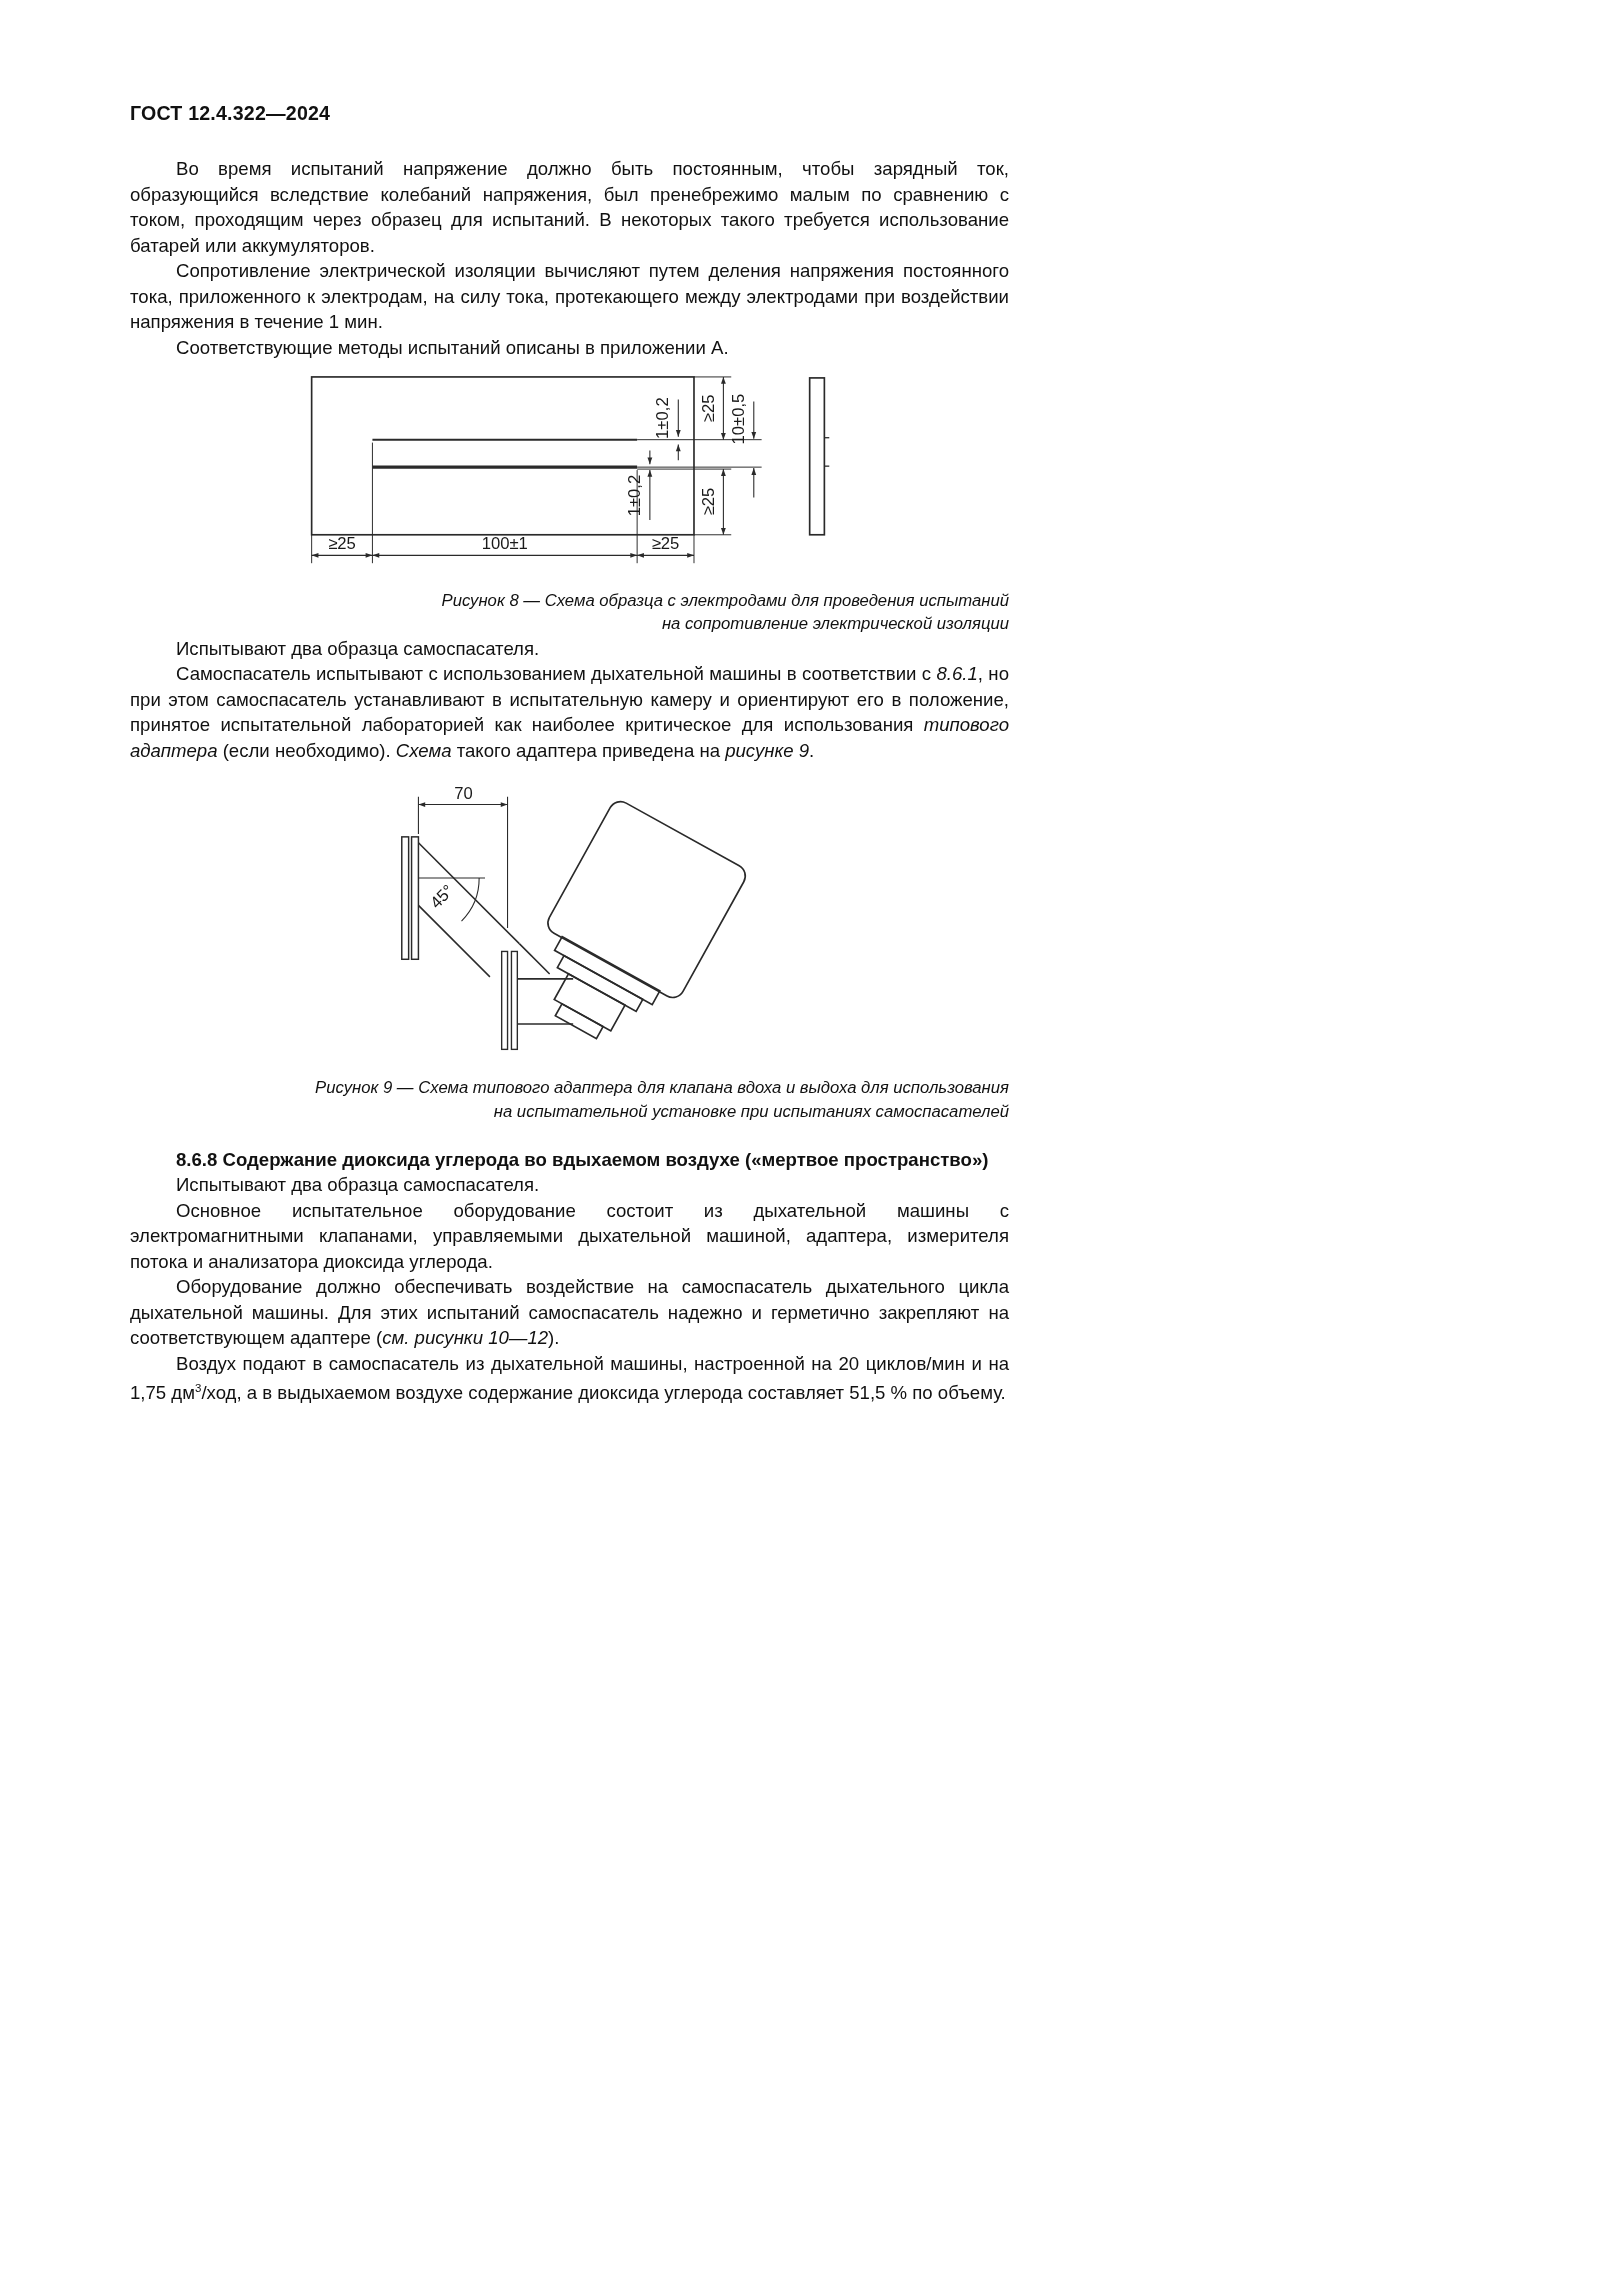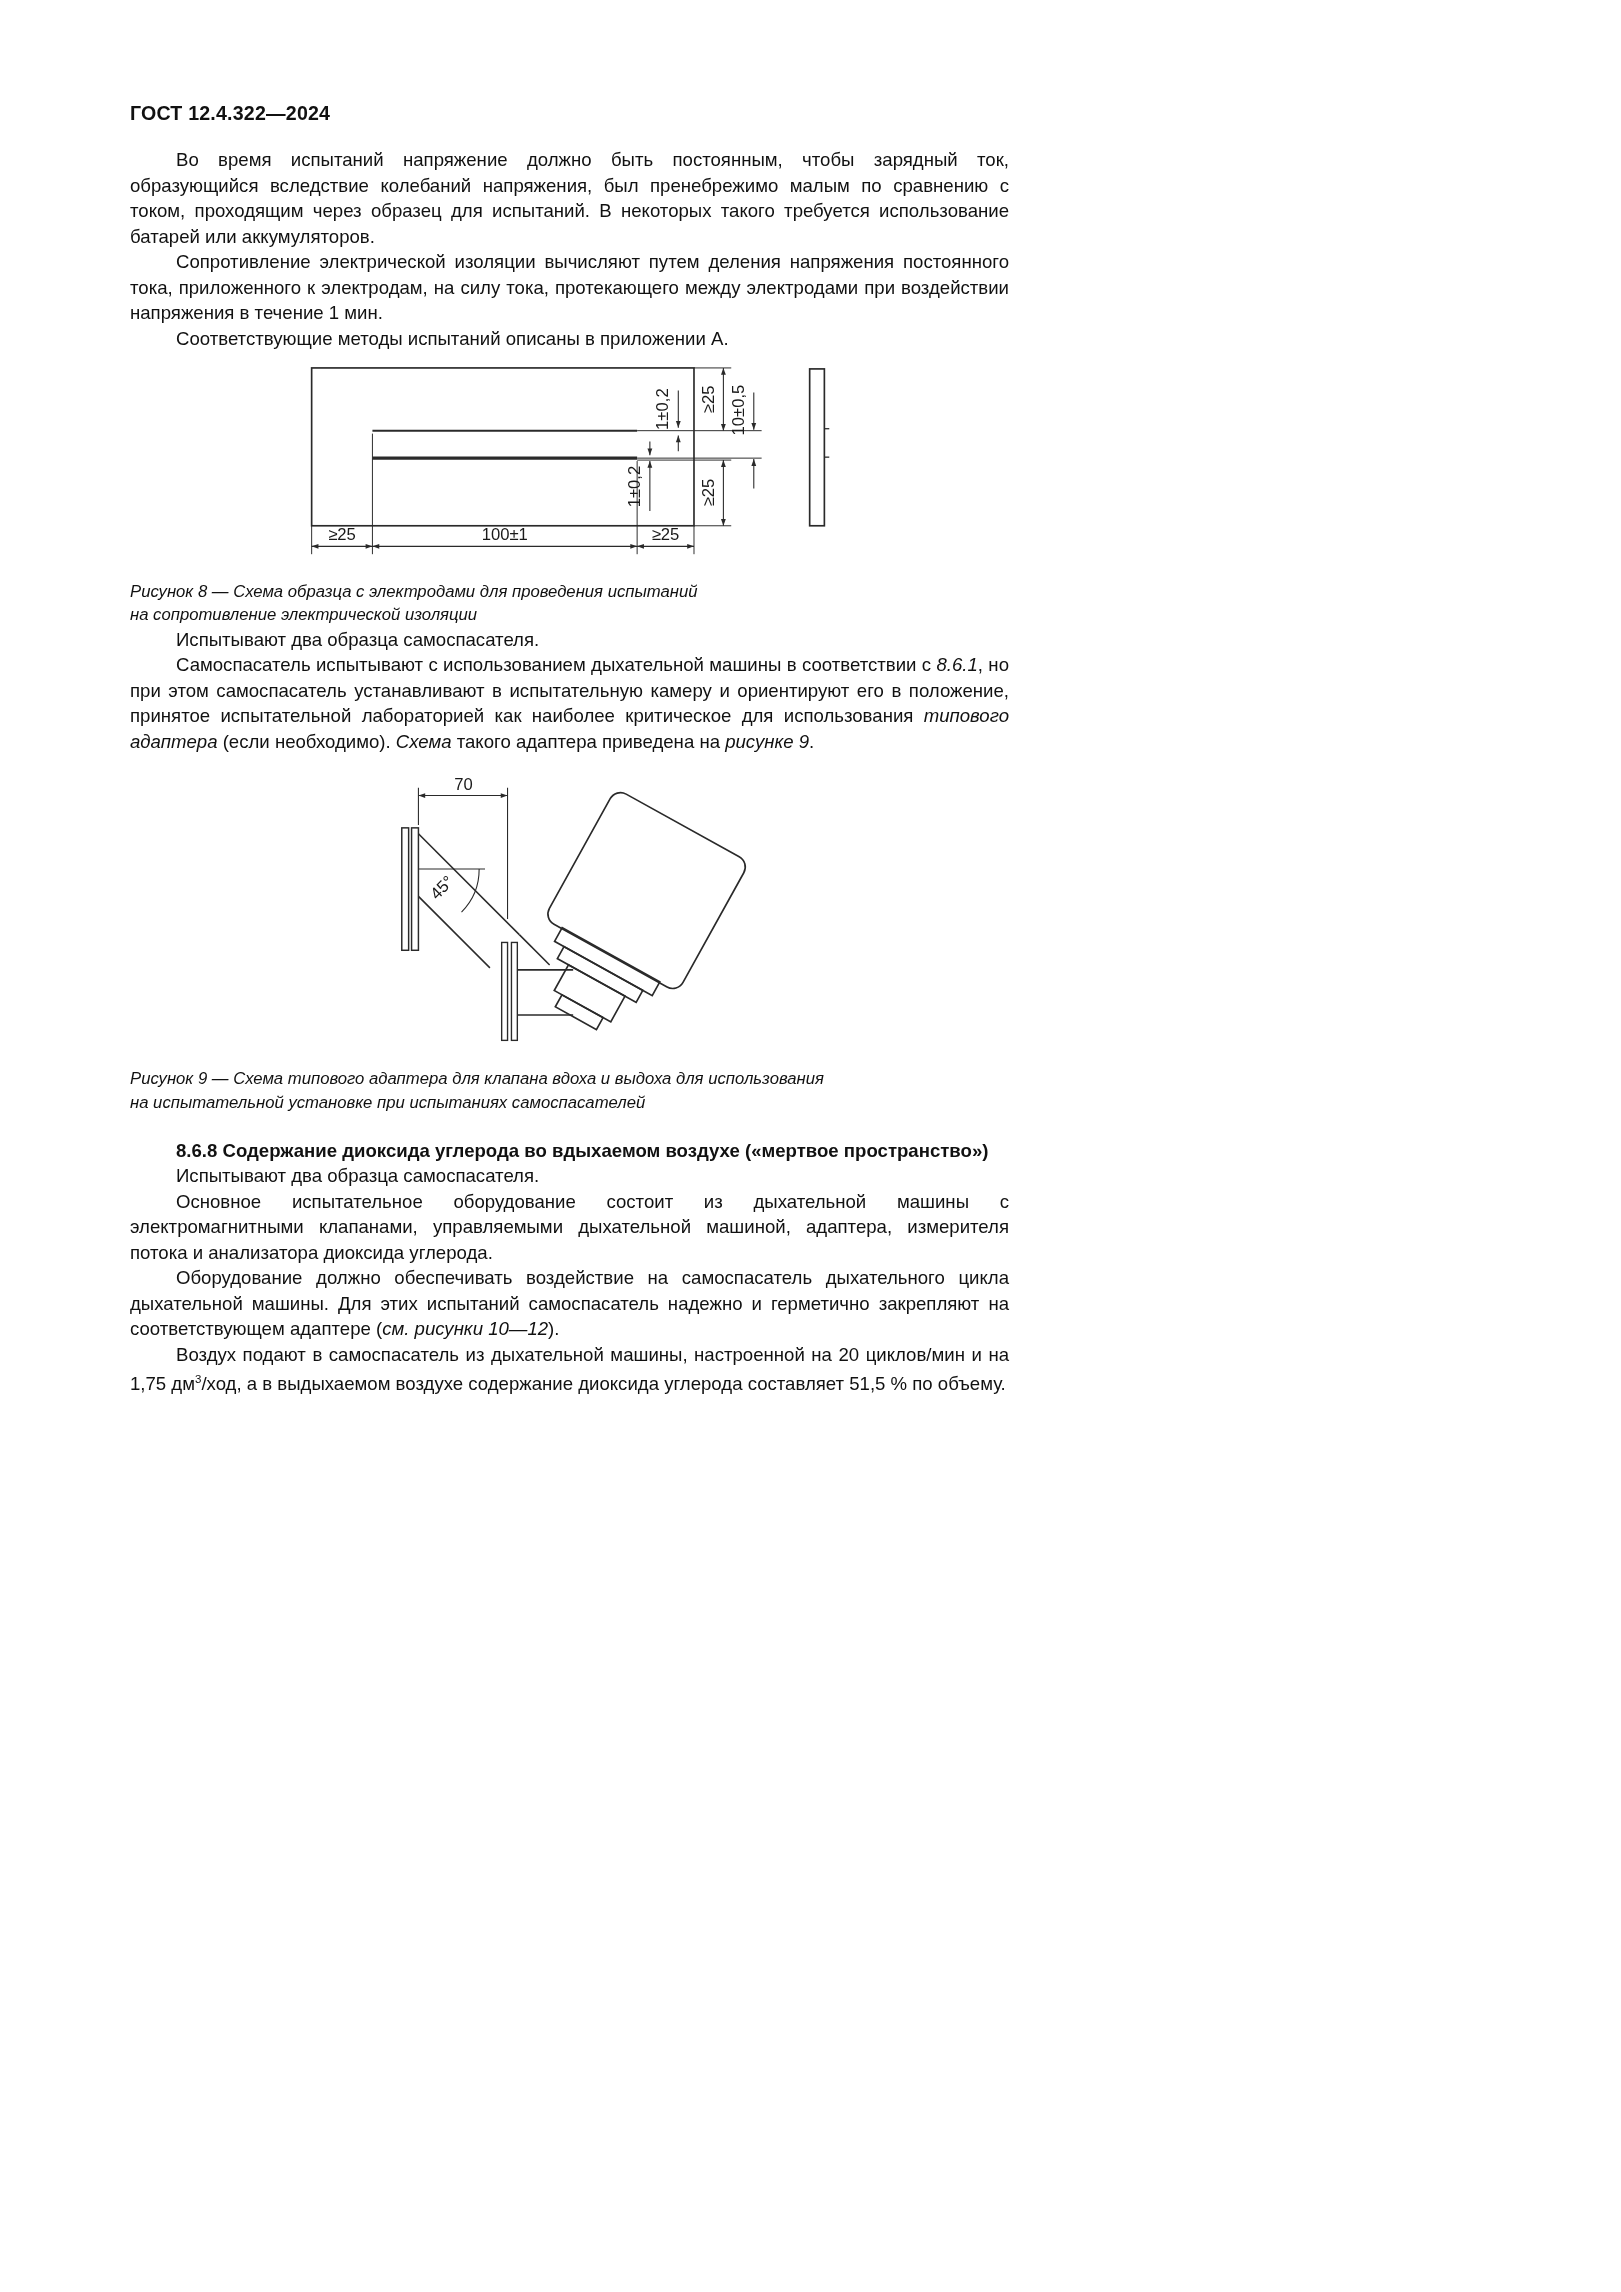--- a/index.html
+++ b/index.html
@@ -1,25 +1,25 @@
 <!DOCTYPE html>
 <html lang="ru"><head>
 <meta charset="utf-8">
 <style>
   html,body{margin:0;padding:0;background:#ffffff;}
   .page{position:relative;width:1621px;height:2293px;background:#fff;overflow:hidden;
         font-family:"Liberation Sans",sans-serif;color:#111;}
   .content{position:absolute;left:130px;top:0;width:879px;}
-  .doc-number{padding-top:102px;margin-bottom:22px;font-size:19.6px;font-weight:bold;letter-spacing:0.2px;}
+  .doc-number{padding-top:102px;margin-bottom:31px;font-size:19.6px;font-weight:bold;letter-spacing:0.2px;}
   p.body{margin:0;font-size:18.6px;line-height:25.5px;text-align:justify;text-indent:46px;}
   h3.sec{margin:23.5px 0 0;font-size:18.6px;line-height:25.5px;font-weight:bold;text-indent:46px;}
   .fig{display:block;}
   .fig8{margin:7.8px 0 0 164px;}
   .fig9{margin:19.6px 0 0 257px;}
-  .caption{margin-top:9.8px;font-size:16.7px;line-height:23.5px;font-style:italic;text-align:left;}
+  .caption{margin-top:9.8px;font-size:16.7px;line-height:23.5px;font-style:italic;text-align:right;}
   .page-num{margin-top:13.7px;font-size:18.6px;}
   sup{font-size:.62em;}
   i{font-style:italic;}
   svg text{font-family:"Liberation Sans",sans-serif;}
 </style>
 </head>
 <body>
 
 <div class="page">
   <div class="content">

